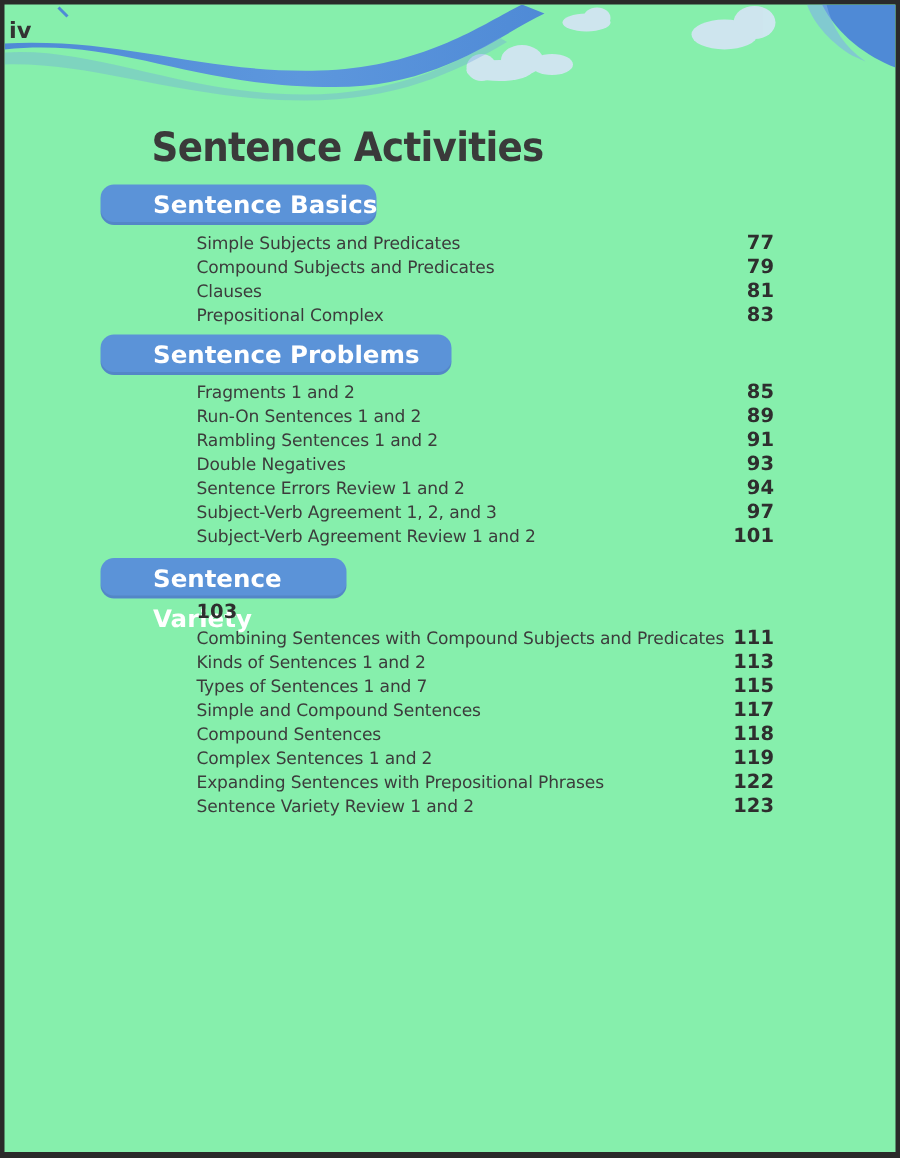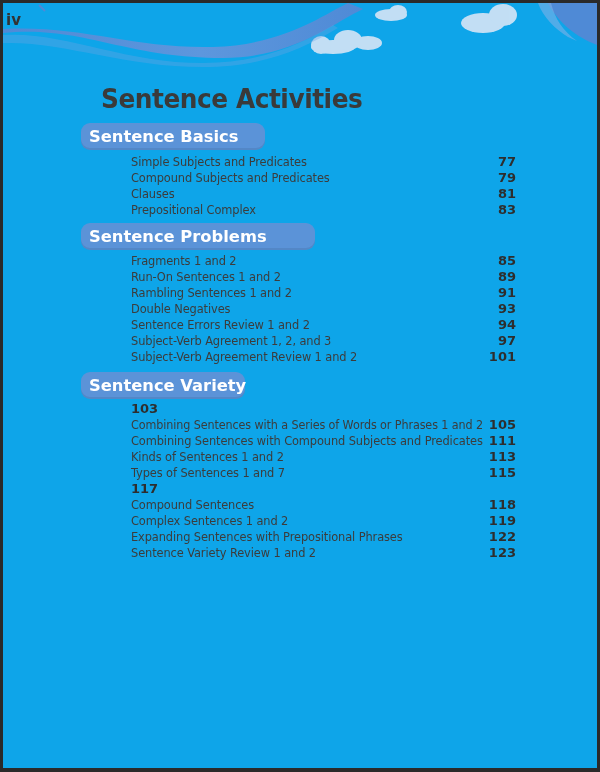--- a/index.html
+++ b/index.html
@@ -3,40 +3,40 @@
 <meta charset="utf-8">
 <style>
   html, body { margin: 0; padding: 0; }
   body {
     width: 600px; height: 772px; position: relative; overflow: hidden;
     background: #2a2a2a;
     font-family: "DejaVu Sans", sans-serif;
   }
   .page {
     position: absolute; left: 3px; top: 3px; width: 594px; height: 765px;
-    background: #0ea5e9; overflow: hidden;
+    background: #86efac; overflow: hidden;
   }
   .header-art { position: absolute; left: 0; top: 0; width: 594px; height: 70px; }
   .page-num {
     position: absolute; left: 3px; top: 8px;
     font-family: "DejaVu Sans", sans-serif; font-weight: bold;
     font-size: 15px; color: #333; letter-spacing: 0px;
   }
   .title {
     position: absolute; left: 98px; top: 80px;
     font-family: "DejaVu Sans", sans-serif; font-weight: bold;
     font-size: 27px; color: #3a3a3a; letter-spacing: -0.5px;
     transform: scaleX(0.92); transform-origin: left center;
   }
   .pill {
-    position: absolute; left: 78px; height: 27px;
+    position: absolute; left: 64px; height: 27px;
     background: #5b93d8; border-radius: 9px;
     color: #ffffff; font-family: "DejaVu Sans", sans-serif;
     font-size: 16px; font-weight: bold; line-height: 27px;
-    padding-left: 8px; box-sizing: border-box;
+    padding-left: 35px; box-sizing: border-box;
     box-shadow: inset 0 -2px 0 rgba(0,0,0,0.08);
   }
   .pill span { display: inline-block; transform: scaleX(1.02); transform-origin: left; }
   .list { position: absolute; left: 128px; width: 385px; text-align: center; }
   .row {
     display: flex; justify-content: space-between; align-items: baseline;
     height: 16px; line-height: 16px;
   }
   .row .label {
     font-family: "DejaVu Sans", sans-serif; font-size: 11.4px; color: #3c3c3c;
@@ -142,36 +142,33 @@
   </div>
 
   <div class="pill" style="top:369px; width:164px;">
     <span>Sentence Variety</span>
   </div>
   <div class="list" style="top:398px;">
     <div class="row">
         <span class="pg">103</span>
       </div>
     <div class="row">
-        <span class="label" style="display: inline-block; transform: scaleX(0.980501); transform-origin: left center; width: 359px; margin-right: -7px;">Combining Sentences with a Series of Words or Phrases 1 and 2</span>
-        <span class="pg">105</span>
-      </div>
-    <div class="row">
         <span class="label">Combining Sentences with Compound Subjects and Predicates</span>
         <span class="pg">111</span>
       </div>
     <div class="row">
         <span class="label">Kinds of Sentences 1 and 2</span>
         <span class="pg">113</span>
       </div>
     <div class="row">
         <span class="label">Types of Sentences 1 and 7</span>
         <span class="pg">115</span>
       </div>
     <div class="row">
+        <span class="label">Simple and Compound Sentences</span>
         <span class="pg">117</span>
       </div>
     <div class="row">
         <span class="label">Compound Sentences</span>
         <span class="pg">118</span>
       </div>
     <div class="row">
         <span class="label">Complex Sentences 1 and 2</span>
         <span class="pg">119</span>
       </div>

